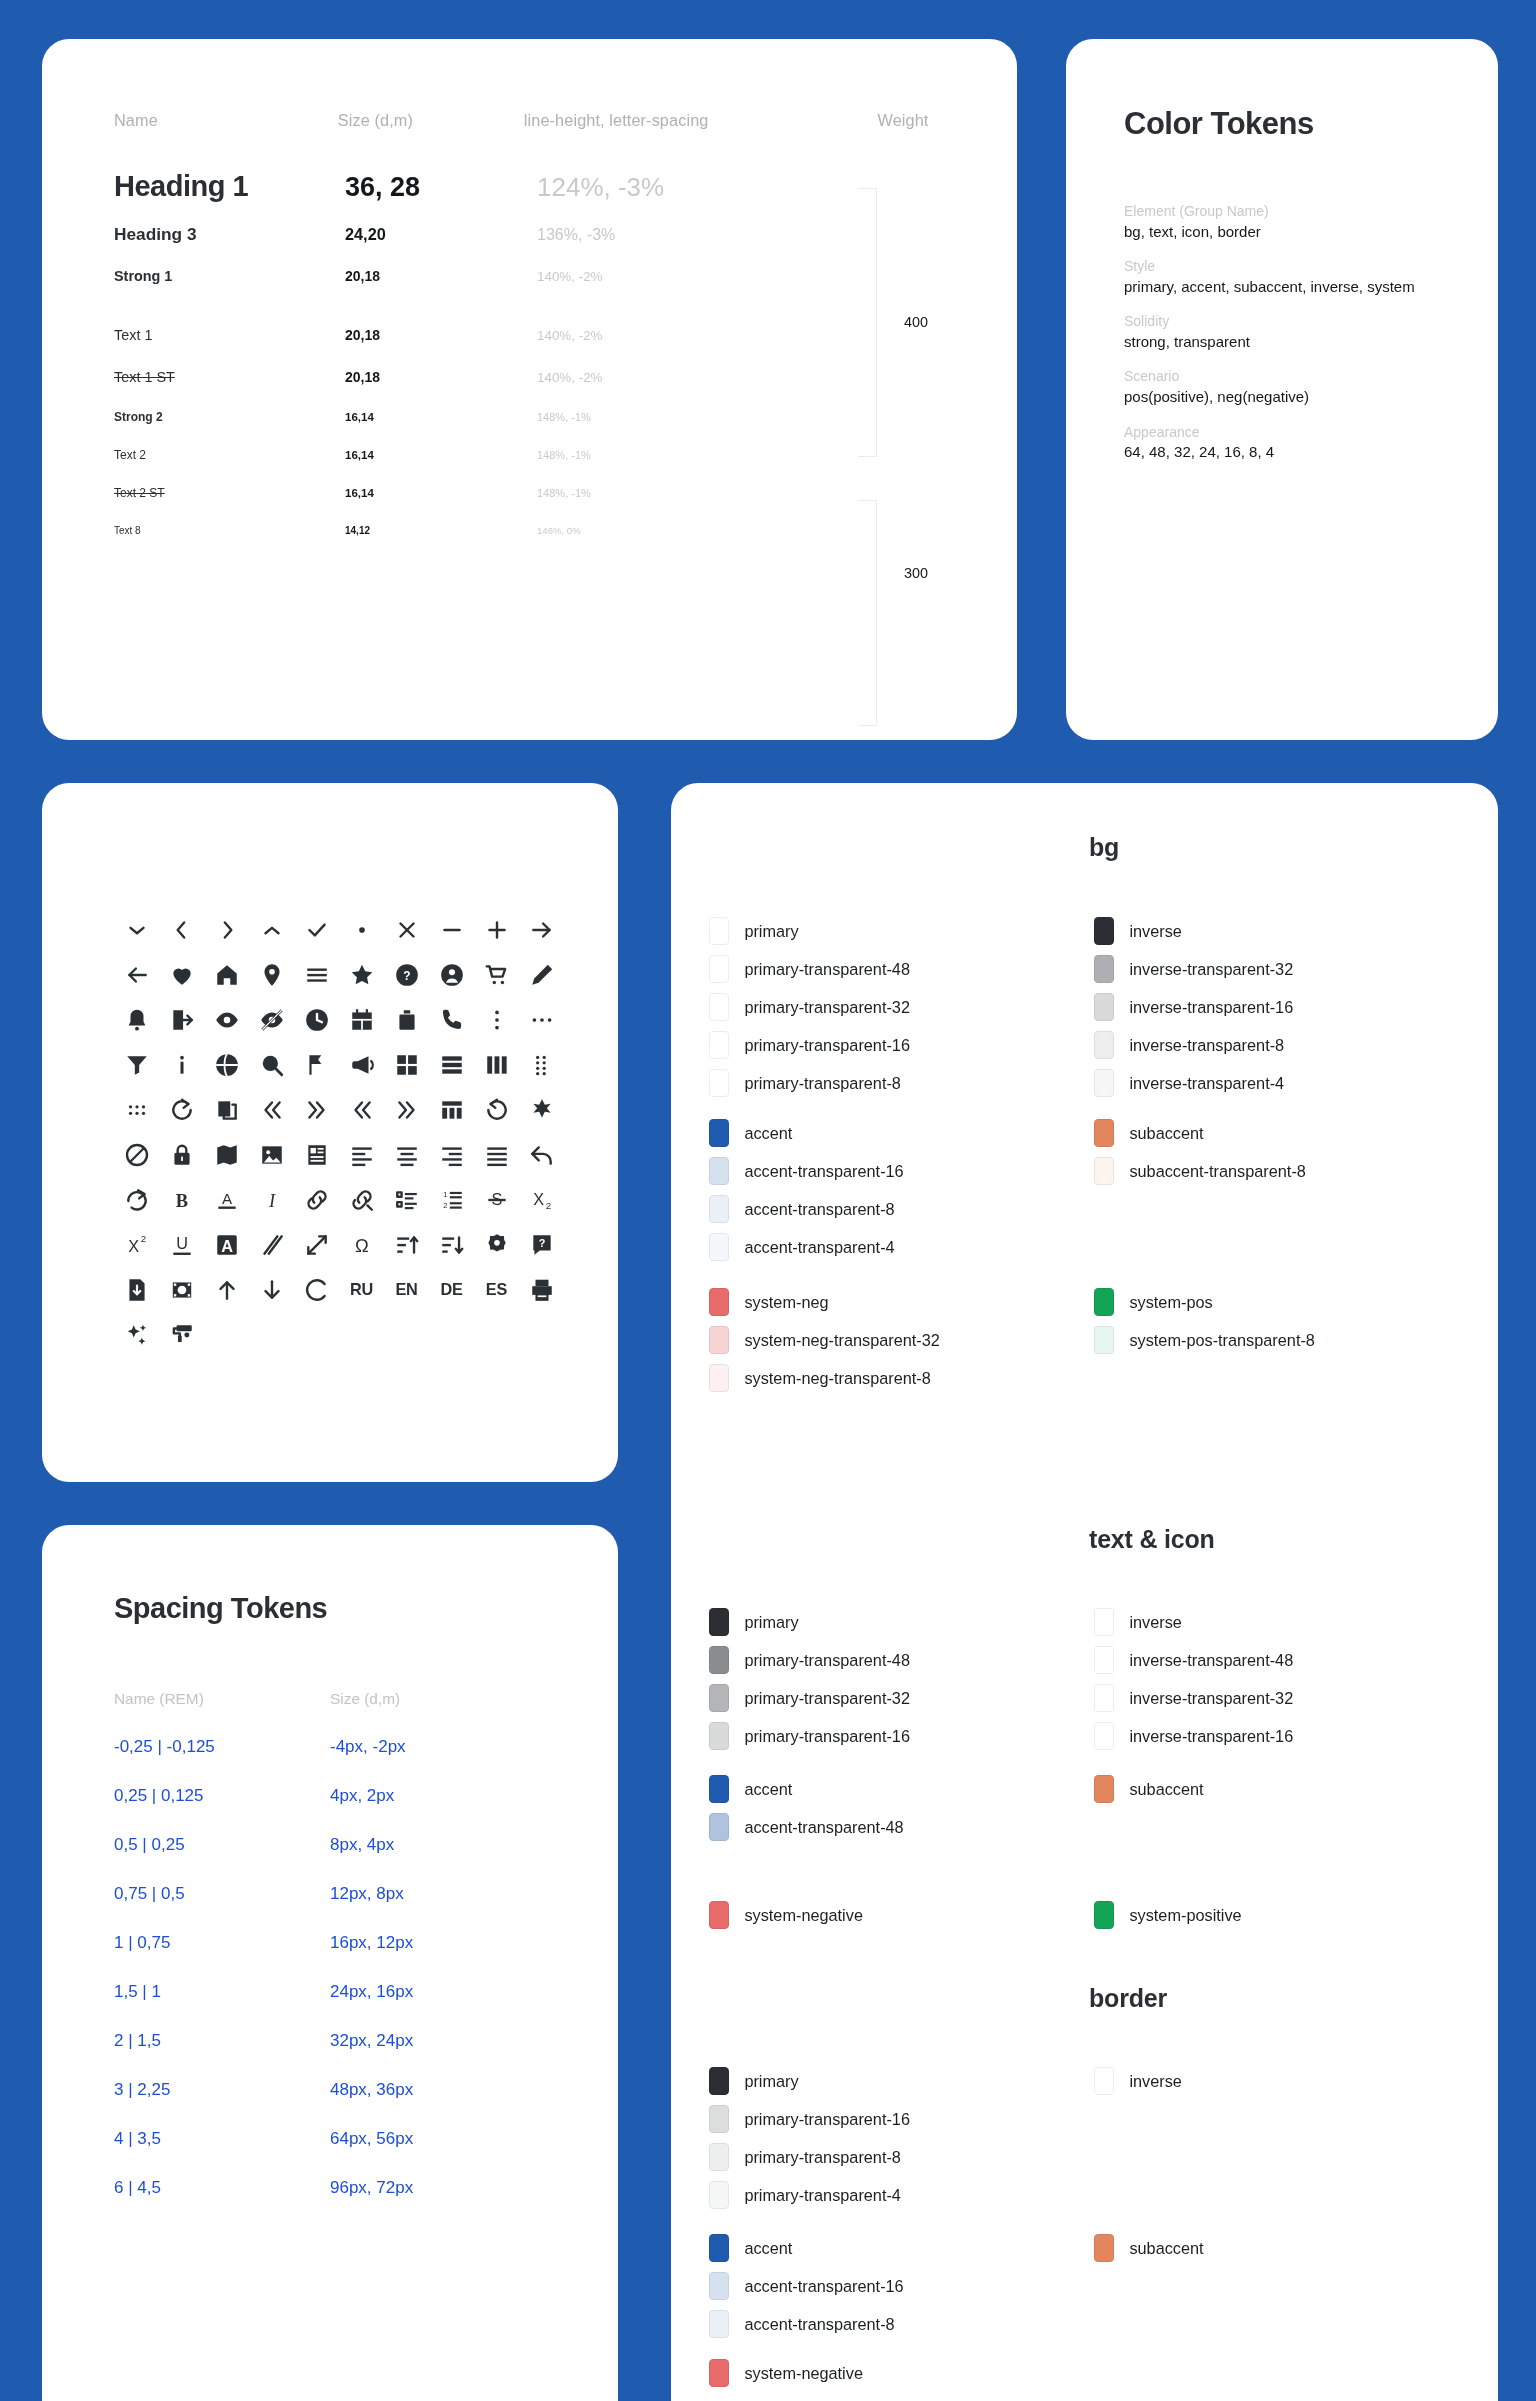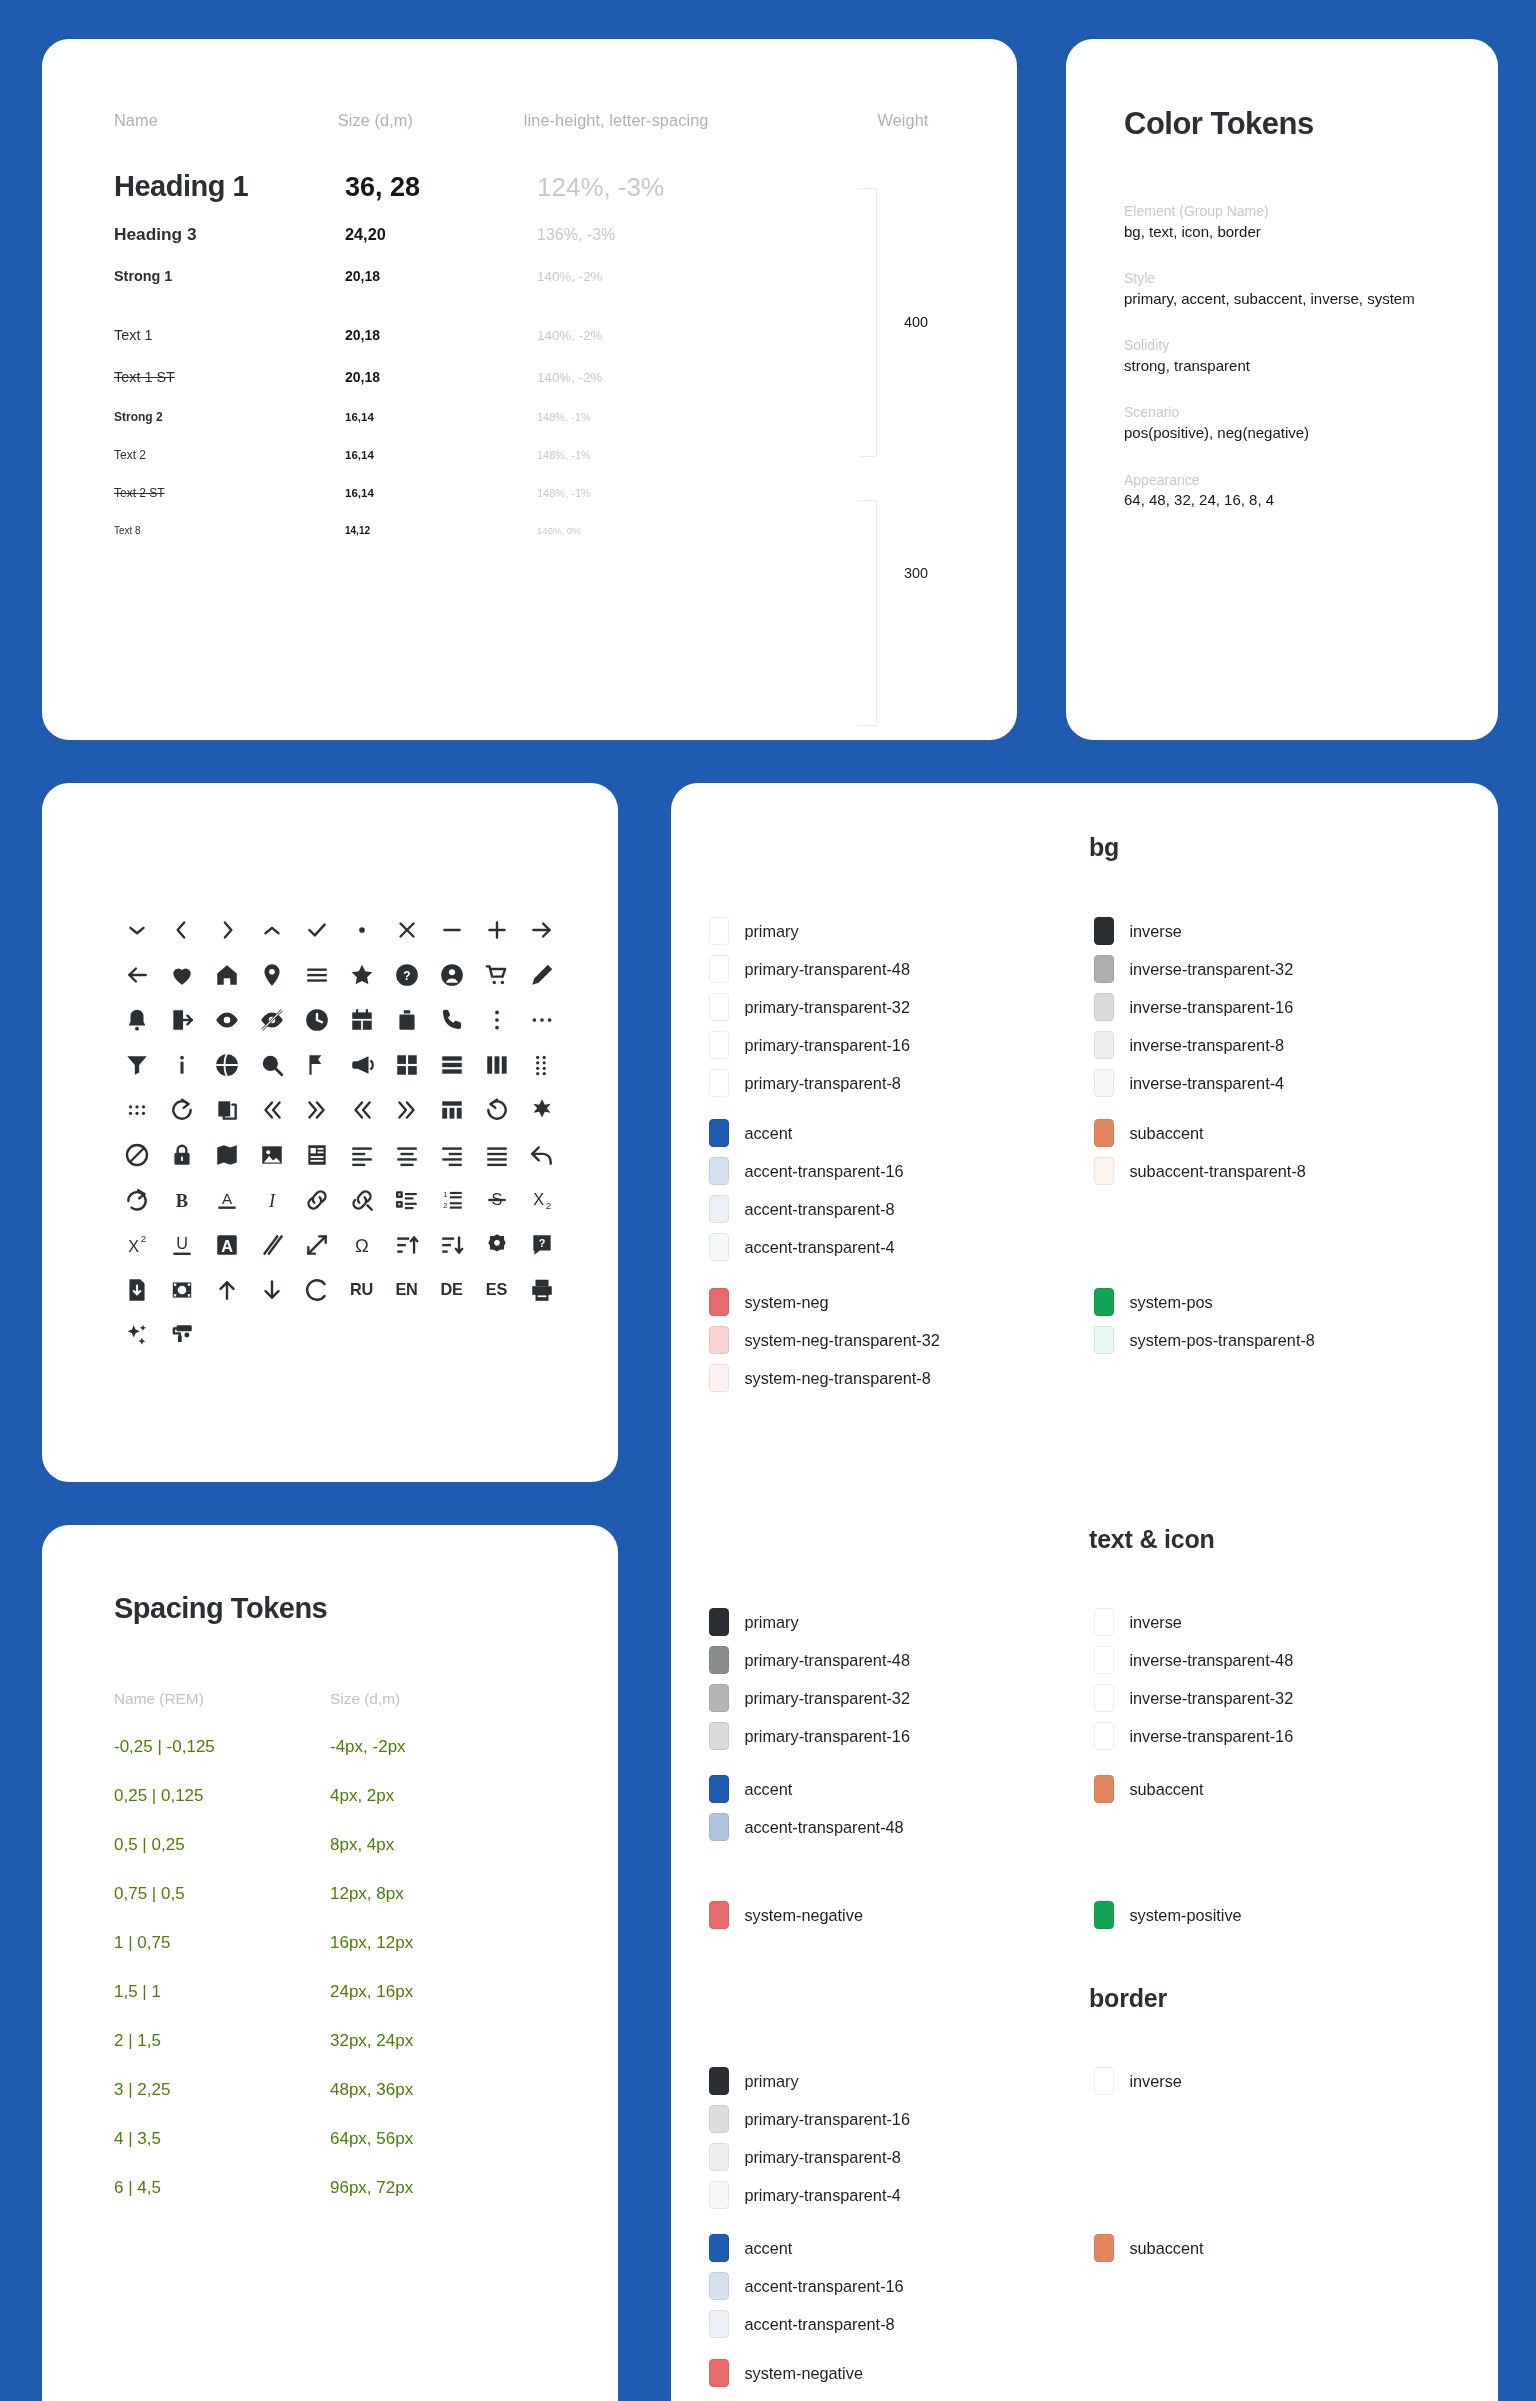--- a/index.html
+++ b/index.html
@@ -78,21 +78,21 @@
   .weight-label {
     position: absolute;
     font-size: 14.4px;
     color: #15181b;
   }
 
   
   #color-tokens-card { left: 1066px; top: 39px; width: 432px; height: 701px; }
   .ct-inner { padding: 67px 0 0 58px; }
   .ct-title { font-size: 31px; font-weight: bold; color: #2b2f33; letter-spacing: -0.5px; }
-  .ct-group { margin-top: 28px; max-width: 307px; }
+  .ct-group { margin-top: 16px; max-width: 307px; }
   .ct-label { font-size: 14px; color: #c7c9cc; margin-bottom: 2.9px; }
   .ct-value { font-size: 15px; color: #15181b; line-height: 1.35; }
 
   
   #ui-icons-card { left: 42px; top: 783px; width: 576px; height: 699px; }
   .icons-inner { padding: 62px 0 0 72px; }
   .icons-title { font-size: 29px; font-weight: bold; color: #2b2f33; letter-spacing: -0.5px; }
   .icon-grid {
     margin-top: 62px;
     display: grid;
@@ -103,21 +103,21 @@
   }
   .icon-cell { width: 26px; height: 26px; display: flex; align-items: center; justify-content: center; }
   .icon-cell svg { width: 26px; height: 26px; display: block; }
   .icon-txt { font-size: 16.3px; font-weight: bold; color: #2b3035; letter-spacing: -0.2px; }
 
   
   #spacing-card { left: 42px; top: 1525px; width: 576px; height: 1018px; }
   .sp-inner { padding: 67px 0 0 72px; }
   .sp-title { font-size: 29px; font-weight: bold; color: #2b2f33; letter-spacing: -0.5px; }
   .sp-head { display: flex; margin-top: 65px; font-size: 15.4px; color: #c0c3c7; }
-  .sp-row  { display: flex; margin-top: 29px; font-size: 17px; color: #4d7c0f; }
+  .sp-row  { display: flex; margin-top: 29px; font-size: 17px; color: #1d4ed8; }
   .sp-c1 { width: 216px; }
 
   
   #swatch-card { left: 671px; top: 783px; width: 827px; height: 1758px; }
   .sw-section-title {
     position: absolute;
     font-size: 25px;
     font-weight: bold;
     color: #2b2f33;
     letter-spacing: -0.2px;

